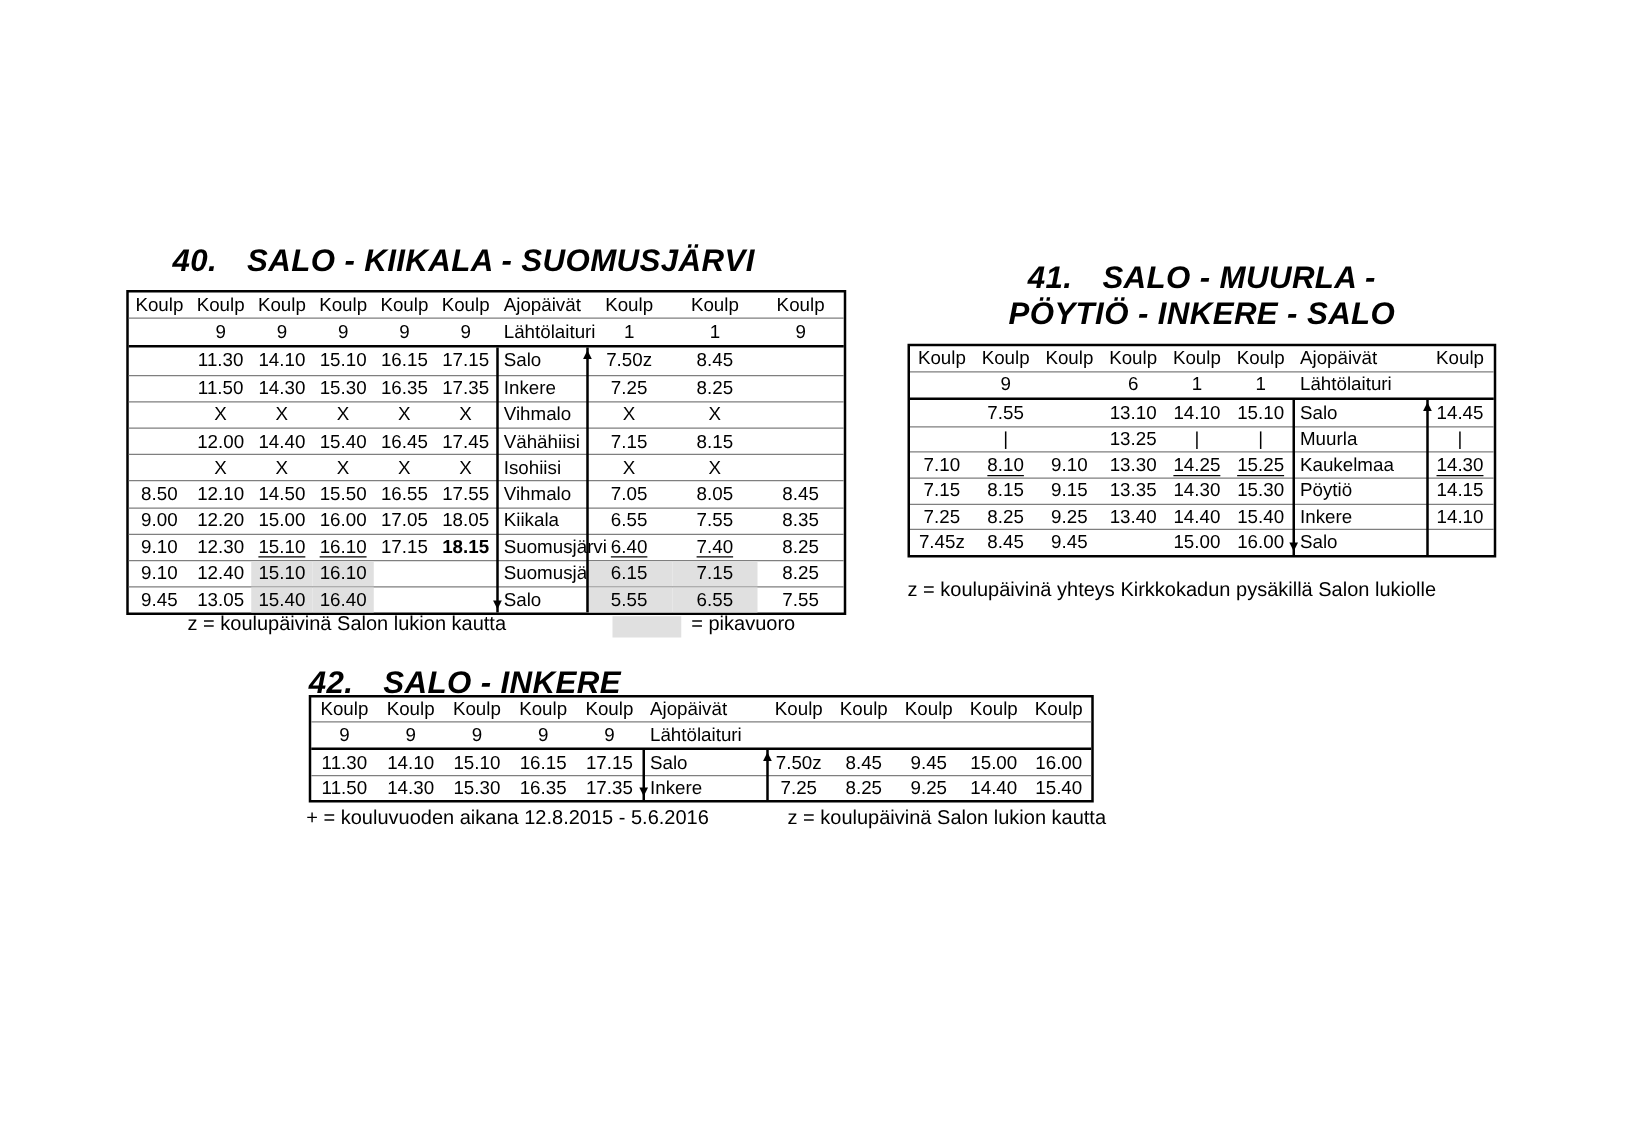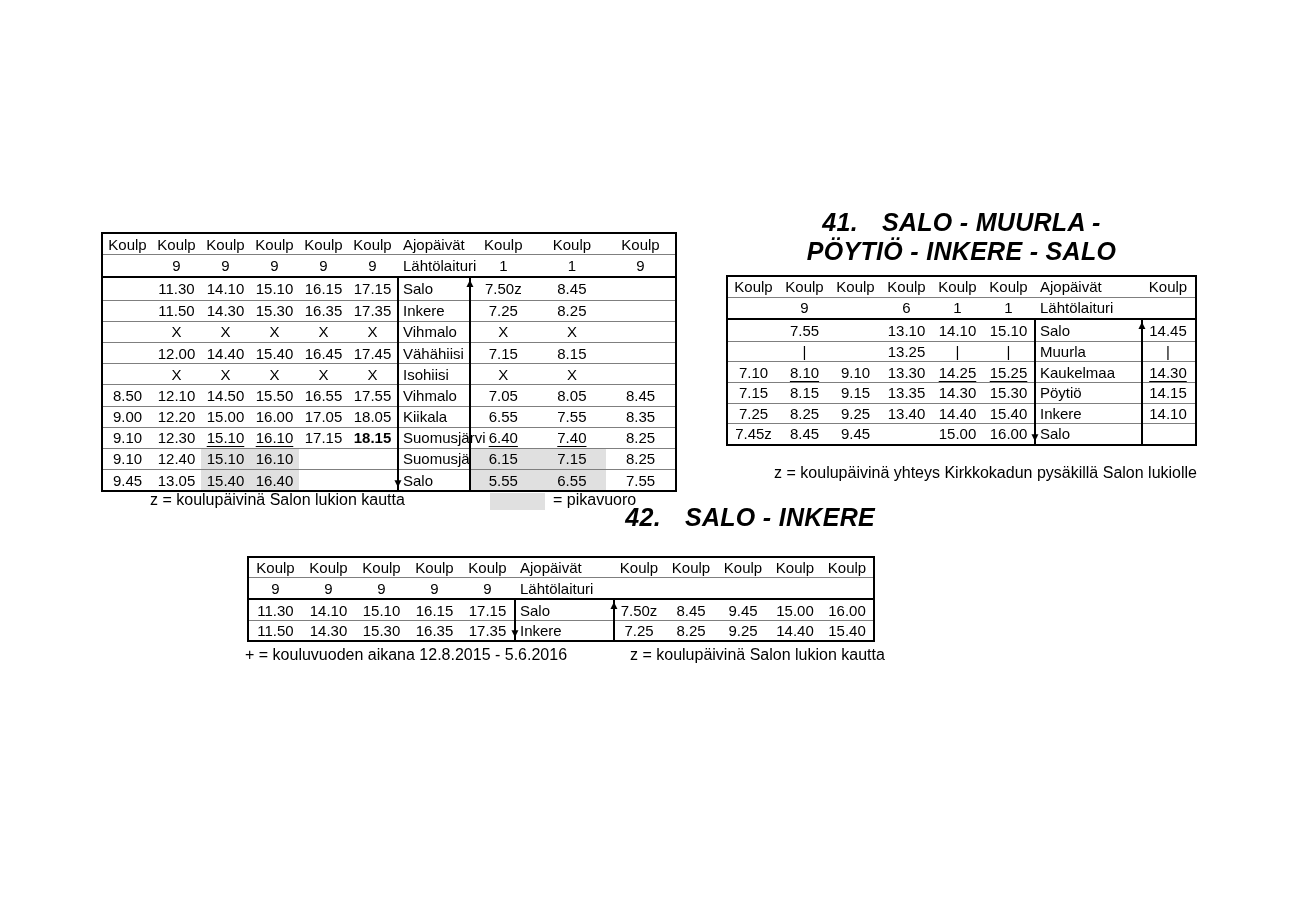--- a/index.html
+++ b/index.html
@@ -27,28 +27,31 @@
     align-items: center; justify-content: center;
   }
   .st { justify-content: flex-start; text-align: left; padding-left: 6px; }
   .u { text-decoration: underline; text-underline-offset: 3px; }
   .g { background: #e0e0e0; }
   .vline { position: absolute; top: 0; bottom: 0; width: 2px; background: #000; }
   .arr { position: absolute; left: 50%; transform: translateX(-50%); font-size: 12px; line-height: 12px; }
   .arr-up { top: -1px; }
   .arr-dn { bottom: 1px; }
   .fn { position: absolute; font-size: 16px; white-space: nowrap; }
-  .fn-center { text-align: right; }
+  .fn-center { text-align: left; }
   .swatch { position: absolute; width: 55px; height: 17px; background: #e0e0e0; }
 </style>
 </head>
 <body>
 
 <div class="page">
 
+  <div class="title" style="left:101px; top:195px; width:576px; padding-left:37px;">
+    <span class="num">40.</span><span>SALO - KIIKALA - SUOMUSJÄRVI</span>
+  </div>
   <div class="tt" style="left:101px; top:232px; width:576px;">
       <div class="hdr">
         <div class="hrow hrow1" style="height: 21.2px;">
           <div class="c" style="width: 49px;">Koulp</div>
           <div class="c" style="width: 49px;">Koulp</div>
           <div class="c" style="width: 49px;">Koulp</div>
           <div class="c" style="width: 49px;">Koulp</div>
           <div class="c" style="width: 49px;">Koulp</div>
           <div class="c" style="width: 49px;">Koulp</div>
           <div class="c st" style="width: 72px;">Ajopäivät</div>
@@ -295,21 +298,21 @@
         <div class="vline" style="left: 306px;">
           <span class="arr arr-dn">▼</span>
         </div>
         <div class="vline" style="left: 413px;">
           <span class="arr arr-up">▲</span>
         </div>
       </div>
     </div>
   <div class="fn fn-center" style="left:726px; top:464px; width:471px;">z = koulupäivinä yhteys Kirkkokadun pysäkillä Salon lukiolle</div>
 
-  <div class="title" style="left:247px; top:503px; width:628px; text-align:right;">
+  <div class="title" style="left:247px; top:532px; width:628px; text-align:left;">
     <span class="num">42.</span><span>SALO - INKERE</span>
   </div>
   <div class="tt" style="left:247px; top:556px; width:628px;">
       <div class="hdr">
         <div class="hrow hrow1" style="height: 20px;">
           <div class="c" style="width: 53px;">Koulp</div>
           <div class="c" style="width: 53px;">Koulp</div>
           <div class="c" style="width: 53px;">Koulp</div>
           <div class="c" style="width: 53px;">Koulp</div>
           <div class="c" style="width: 53px;">Koulp</div>

